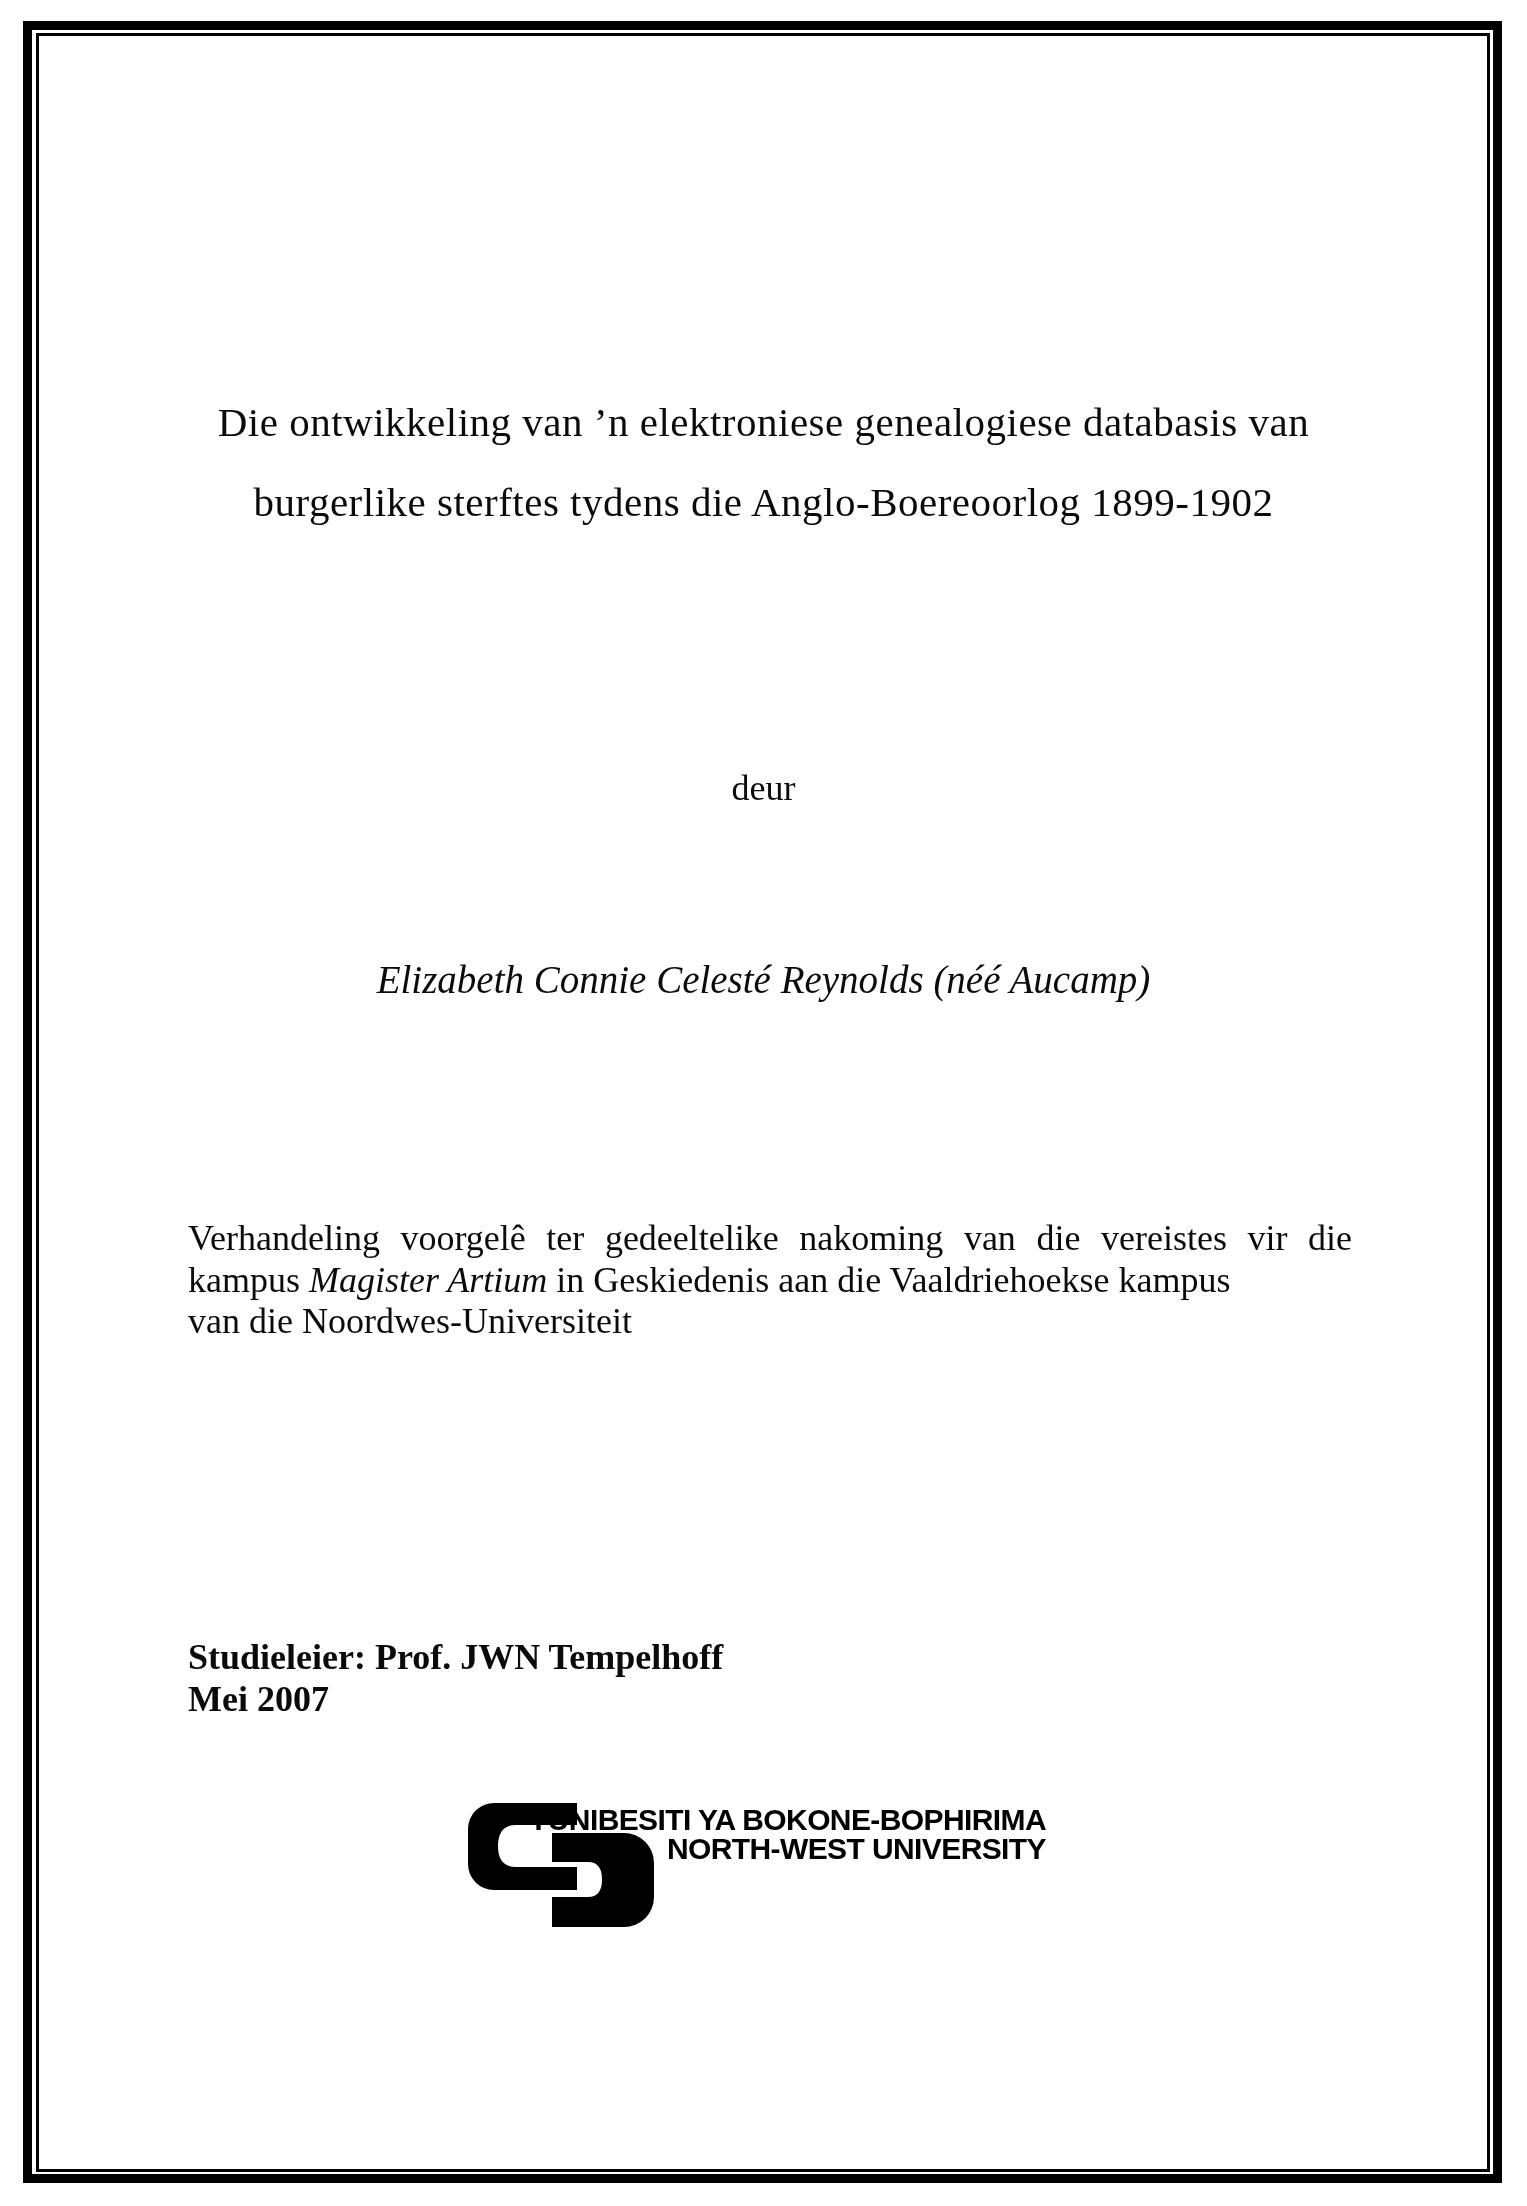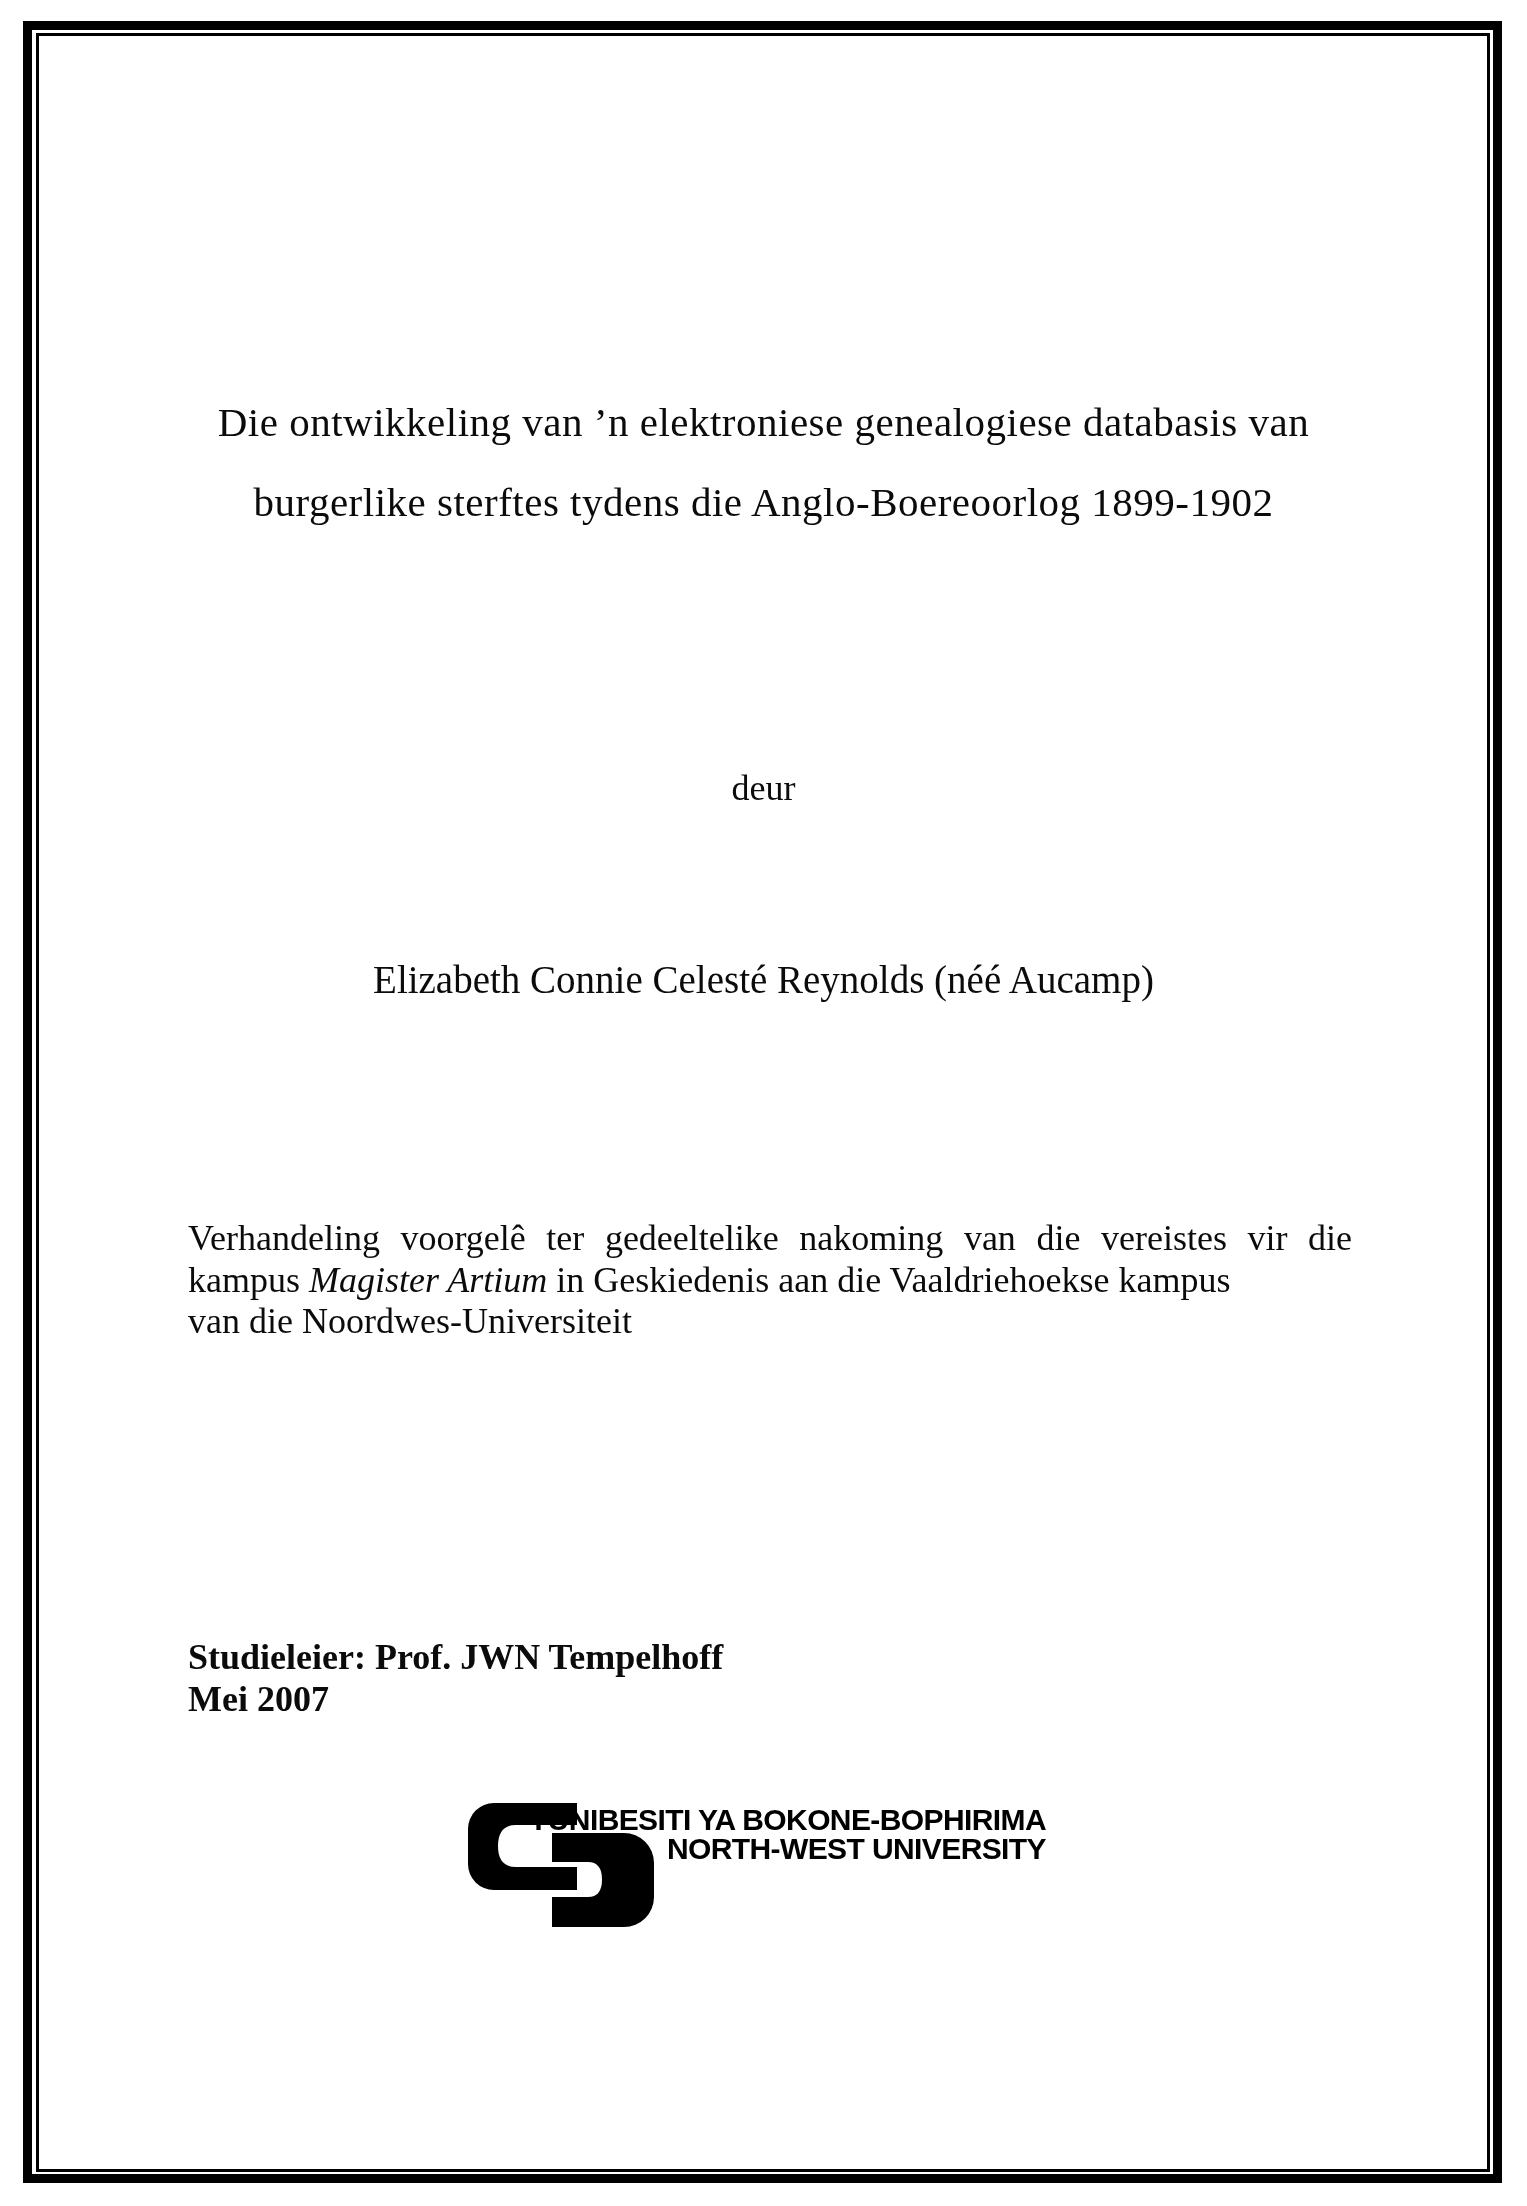--- a/index.html
+++ b/index.html
@@ -44,20 +44,21 @@
   }
   .byline {
     top: 768px;
     font-size: 36px;
     line-height: 40px;
   }
   .author {
     top: 957px;
     font-size: 39px;
     line-height: 46px;
+    font-style: italic;
   }
   .statement {
     position: absolute;
     left: 188px;
     width: 1164px;
     top: 1218px;
     font-size: 36px;
     line-height: 41.5px;
     text-align: left;
   }

